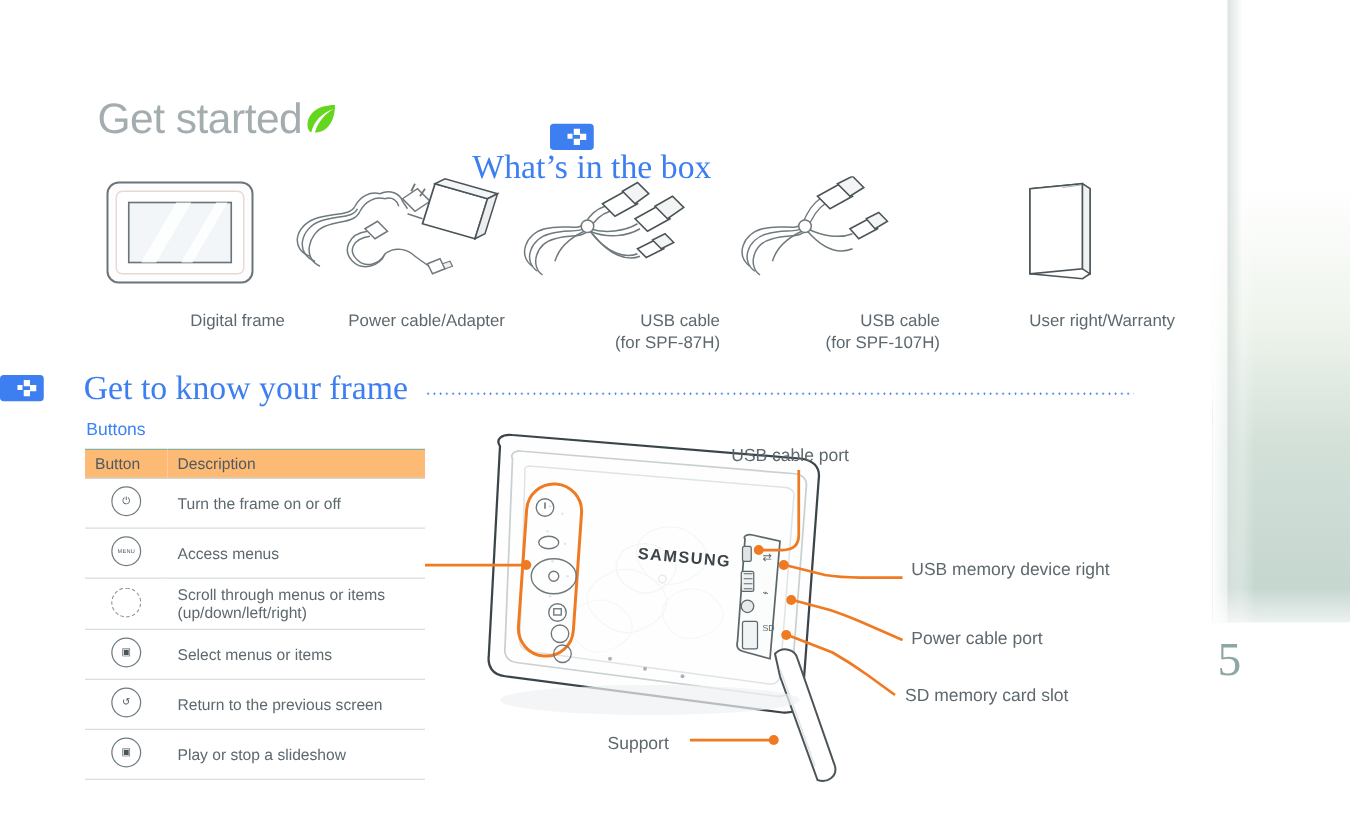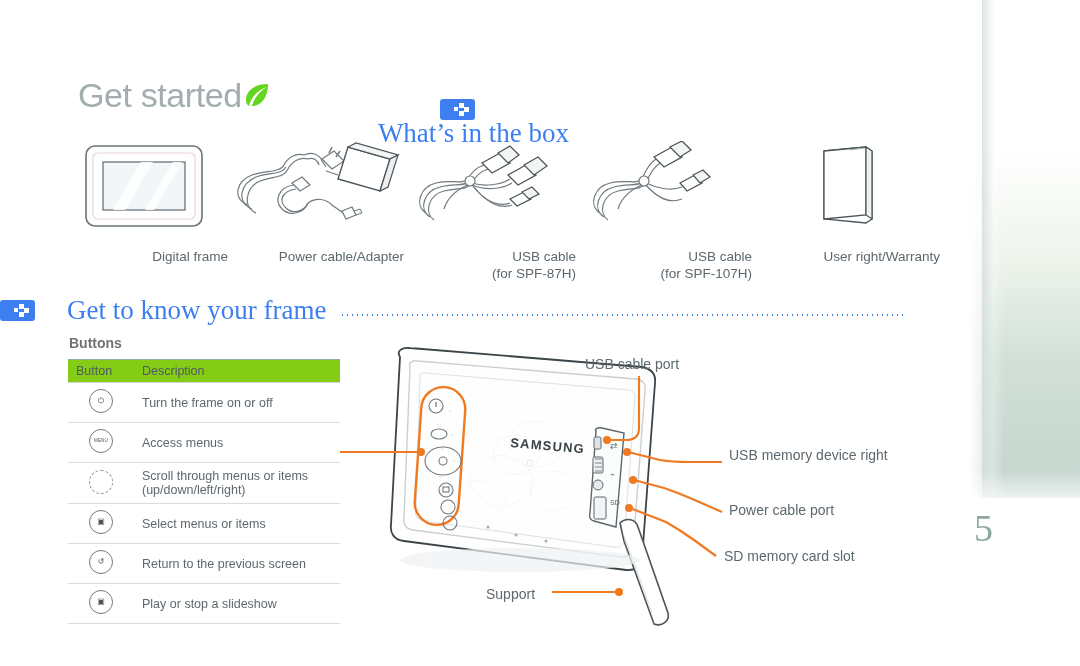--- a/index.html
+++ b/index.html
@@ -46,24 +46,24 @@
     background-image:radial-gradient(circle,#3d7ff0 .7px,rgba(0,0,0,0) .75px);
     background-size:5px 2px;background-repeat:repeat-x;}
 
   
   .box-row{position:absolute;left:60px;top:138px;width:880px;display:flex;}
   .box-item{text-align:right;}
   .box-art{height:96px;display:flex;align-items:center;justify-content:center;}
   .box-cap{font-size:13.5px;color:#5d686e;line-height:17px;margin-top:14px;}
 
   
-  .buttons-label{position:absolute;left:69px;top:335px;font-size:14px;color:#737373;font-weight:bold;}
+  .buttons-label{position:absolute;left:69px;top:335px;font-size:14px;color:#3b82f6;}
   .btn-table{position:absolute;left:68px;top:359px;width:272px;border-collapse:collapse;
     border-top:1px solid #8fae9c;}
-  .btn-table th{background:#84cc16;font-size:12.5px;font-weight:normal;color:#4f5a60;
+  .btn-table th{background:#fdba74;font-size:12.5px;font-weight:normal;color:#4f5a60;
     text-align:left;padding:4px 0 4px 8px;border-bottom:1px solid #cfd6d6;}
   .btn-table th.c1{width:58px;}
   .btn-table td{font-size:12.5px;color:#5d686e;padding:6px 0 6px 8px;
     border-bottom:1px solid #d7dedd;vertical-align:middle;line-height:14px;}
   .btn-table td.c1{text-align:center;padding-left:0;}
   .key{display:inline-block;width:22px;height:22px;border-radius:50%;
     border:1.4px solid #6f7b80;position:relative;}
   .key .g{position:absolute;inset:0;display:flex;align-items:center;justify-content:center;
     font-size:8px;color:#4a5459;}
   .key.round{border-style:dashed;border-color:#8d979c;}

